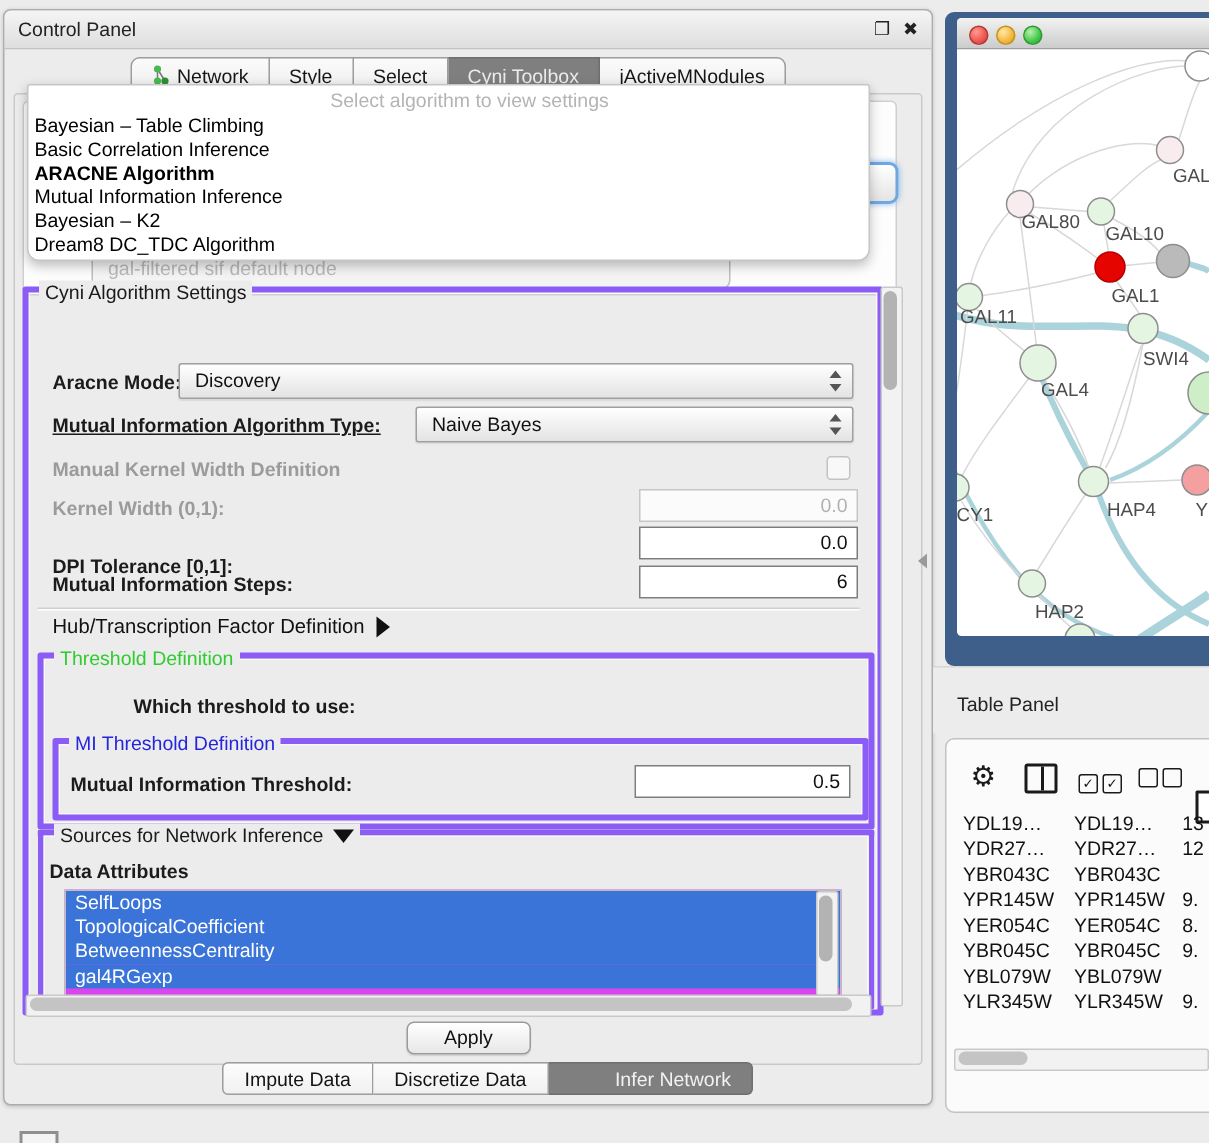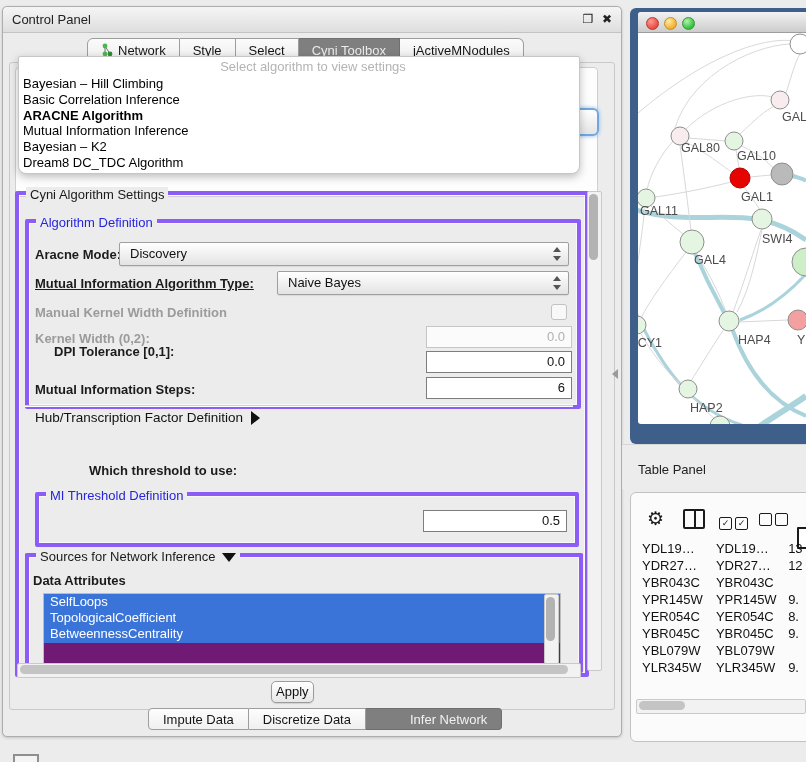--- a/index.html
+++ b/index.html
@@ -84,25 +84,25 @@
   }
   .divider{height:1px;background:#cfcfcf;box-shadow:0 1px 0 #fff;}
   .tri-right{display:inline-block;width:0;height:0;border-top:7px solid transparent;border-bottom:7px solid transparent;border-left:9px solid #111;vertical-align:middle;margin-left:8px;}
   .tri-down{display:inline-block;width:0;height:0;border-left:7px solid transparent;border-right:7px solid transparent;border-top:9px solid #111;vertical-align:middle;margin-left:6px;}
   
   .vscroll{width:13px;background:#f2f2f2;border:1px solid #c9c9c9;border-radius:2px;}
   .vthumb{position:absolute;left:1px;width:9px;background:#b3b3b3;border-radius:5px;}
   .hscroll{height:13px;background:#f2f2f2;border:1px solid #c9c9c9;border-radius:2px;}
   .hthumb{position:absolute;top:1px;height:9px;background:#c4c4c4;border-radius:5px;}
   
-  .attr-list{background:#701a75;border:1px solid #bdbdbd;overflow:hidden;}
+  .attr-list{background:#d946ef;border:1px solid #bdbdbd;overflow:hidden;}
   .attr-item{background:#3b74d9;color:#ffffff;font-size:13px;line-height:16.2px;padding-left:6px;white-space:nowrap;}
   
   .apply-btn{
-    height:20px;padding:0 4px;border:1px solid #9b9b9b;border-radius:5px;
+    height:20px;padding:0 24px;border:1px solid #9b9b9b;border-radius:5px;
     background:linear-gradient(#ffffff,#e7e7e7);font-size:13px;color:#111;
     line-height:20px;text-align:center;cursor:pointer;box-shadow:0 1px 1px rgba(0,0,0,.12);
   }
   
   .btabs{left:145px;top:701px;display:flex;height:22px;}
   .btab{
     padding:0 14px;font-size:13px;color:#141414;line-height:22px;
     background:linear-gradient(#fdfdfd,#f0f0f0);border:1px solid #9d9d9d;border-left:none;cursor:pointer;
   }
   .btab:first-child{border-left:1px solid #9d9d9d;border-radius:4px 0 0 4px;}
@@ -166,70 +166,73 @@
         <span>Cyni Toolbox</span>
       </div>
       <div class="tab">
         <span>jActiveMNodules</span>
       </div>
     </div>
 
   <div class="abs cp-content"></div>
   <div class="abs white-sub"></div>
   <div class="abs focus-combo-frag"></div>
+  <div class="abs ghost-combo">gal-filtered sif default node</div>
 
   <div class="abs group" style="left:12px;top:184px;width:566px;height:478px;">
     <span class="gtitle">Cyni Algorithm Settings</span>
   </div>
 
   <div class="abs vscroll" style="left:584px;top:184px;height:478px;">
     <div class="vthumb" style="top:2px;height:66px;"></div>
   </div>
 
-  <div class="abs group" style="left:22px;top:212px;width:548px;height:182px;">
-    <span class="gtitle blue">Algorithm Definition</span>
-  </div>
   <div class="abs lbl" style="left:32px;top:240px;">Aracne Mode:</div>
   <div class="abs combo" style="left:116px;top:235px;width:438px;">
     <span>Discovery</span>
     <span class="arr"></span>
   </div>
   <div class="abs lbl" style="left:32px;top:269px;text-decoration:underline;">Mutual Information Algorithm Type:</div>
   <div class="abs combo" style="left:274px;top:264px;width:280px;">
     <span>Naive Bayes</span>
     <span class="arr"></span>
   </div>
   <div class="abs lbl dis" style="left:32px;top:298px;">Manual Kernel Width Definition</div>
   <div class="abs checkbox" style="left:548px;top:297px;"></div>
-  <div class="abs lbl dis" style="left:32px;top:324px;">Kernel Width (0,2):</div>
+  <div class="abs lbl dis" style="left:32px;top:324px;">Kernel Width (0,1):</div>
   <div class="abs field dis" style="left:423px;top:319px;width:132px;">0.0</div>
-  <div class="abs lbl" style="left:32px;top:337px;margin-left:19px;">DPI Tolerance [0,1]:</div>
+  <div class="abs lbl" style="left:32px;top:363px;">DPI Tolerance [0,1]:</div>
   <div class="abs field" style="left:423px;top:344px;width:132px;">0.0</div>
   <div class="abs lbl" style="left:32px;top:375px;">Mutual Information Steps:</div>
   <div class="abs field" style="left:423px;top:370px;width:132px;">6</div>
 
   <div class="abs divider" style="left:22px;top:398px;width:548px;"></div>
   <div class="abs" style="left:32px;top:403px;font-size:13.5px;color:#111;">
     <span>Hub/Transcription Factor Definition</span><span class="tri-right"></span>
   </div>
 
+  <div class="abs group" style="left:22px;top:428px;width:550px;height:110px;">
+    <span class="gtitle green">Threshold Definition</span>
+  </div>
   <div class="abs lbl" style="left:86px;top:456px;">Which threshold to use:</div>
   <div class="abs group" style="left:32px;top:485px;width:536px;height:47px;">
     <span class="gtitle blue">MI Threshold Definition</span>
   </div>
+  <div class="abs lbl" style="left:44px;top:508px;">Mutual Information Threshold:</div>
   <div class="abs field" style="left:420px;top:503px;width:130px;">0.5</div>
 
   <div class="abs group" style="left:22px;top:546px;width:550px;height:116px;border-bottom:none;">
     <span class="gtitle"><span>Sources for Network Inference</span><span class="tri-down"></span></span>
   </div>
   <div class="abs lbl" style="left:30px;top:566px;">Data Attributes</div>
   <div class="abs attr-list" style="left:40px;top:586px;width:516px;height:70px;" id="attrList">
       <div class="attr-item">SelfLoops</div>
       <div class="attr-item">TopologicalCoefficient</div>
       <div class="attr-item">BetweennessCentrality</div>
+      <div class="attr-item">gal4RGexp</div>
     </div>
   <div class="abs vscroll" style="left:541px;top:587px;height:68px;">
     <div class="vthumb" style="top:2px;height:44px;"></div>
   </div>
 
   <div class="abs hscroll" style="left:14px;top:656px;width:562px;">
     <div class="hthumb" style="left:2px;width:548px;"></div>
   </div>
 
   <div class="abs apply-btn" style="left:268px;top:674px;">Apply</div>
@@ -237,21 +240,21 @@
   <div class="abs btabs" id="bottomTabs">
       <div class="btab">Impute Data</div>
       <div class="btab">Discretize Data</div>
       <div class="btab sel">Infer Network</div>
     </div>
 </div>
 
 <div class="abs popup">
   <div class="abs popup-hint">Select algorithm to view settings</div>
   <div class="abs popup-list" id="popupList">
-      <div class="popup-item">Bayesian – Hill Climbing</div>
+      <div class="popup-item">Bayesian – Table Climbing</div>
       <div class="popup-item">Basic Correlation Inference</div>
       <div class="popup-item bold">ARACNE Algorithm</div>
       <div class="popup-item">Mutual Information Inference</div>
       <div class="popup-item">Bayesian – K2</div>
       <div class="popup-item">Dream8 DC_TDC Algorithm</div>
     </div>
 </div>
 
 <div class="abs splitter-arrow"></div>
 

